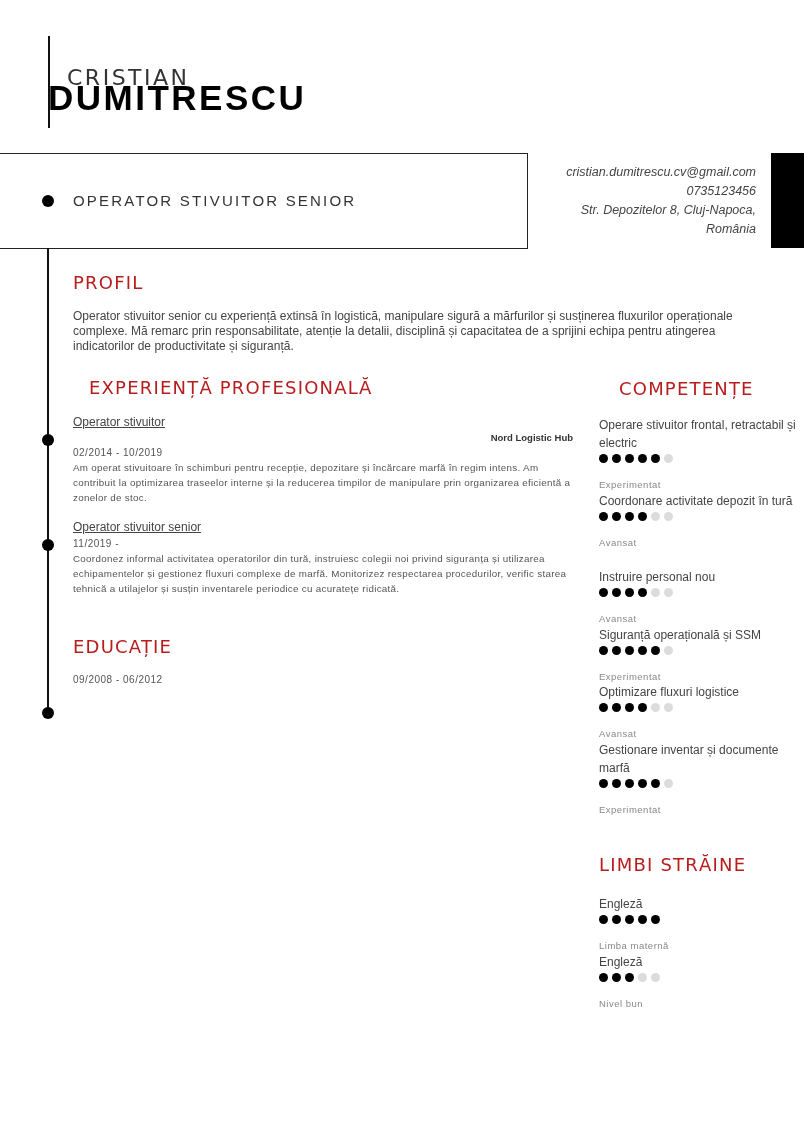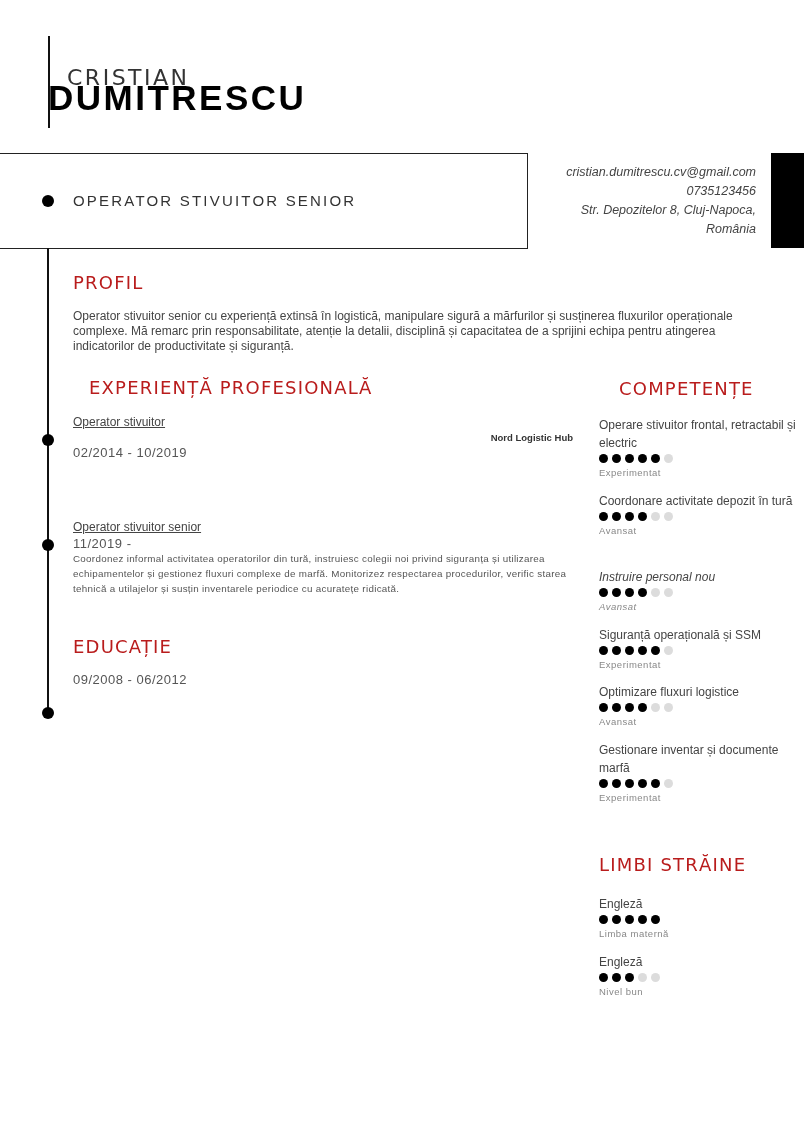--- a/index.html
+++ b/index.html
@@ -20,30 +20,30 @@
     .timeline { position: absolute; left: 47px; top: 248px; width: 2px; height: 466px; background: #111; }
     .tl-dot { position: absolute; left: 42px; width: 12px; height: 12px; border-radius: 50%; background: #000; }
 
     .section-title { position: absolute; font-size: 18px; letter-spacing: 1.2px; color: #b91c1c; font-family: "DejaVu Sans", sans-serif; font-weight: normal; }
 
     .profile-text { position: absolute; left: 73px; top: 309px; width: 690px; font-size: 12px; line-height: 15px; color: #444; }
 
     .entry { position: absolute; left: 73px; width: 500px; }
     .entry-role { font-size: 12px; color: #444; line-height: 17px; text-decoration: underline; }
     .entry-company { font-size: 9.5px; font-weight: bold; color: #333; line-height: 14px; text-align: right; }
-    .entry-dates { font-size: 13px; color: #555; line-height: 15px; letter-spacing: 0.5px; }
+    .entry-dates { font-size: 10px; color: #555; line-height: 15px; letter-spacing: 0.5px; }
     .entry-desc { font-size: 9.8px; color: #555; line-height: 15px; letter-spacing: 0.3px; width: 500px; }
     .entry-field { font-weight: normal; color: #666; }
 
     .skill { position: absolute; left: 599px; width: 200px; }
     .skill-name { font-size: 12px; line-height: 18px; color: #444; }
     .dots { display: flex; gap: 4px; margin-top: 2px; height: 9px; }
     .dot { width: 9px; height: 9px; border-radius: 50%; background: #000; }
     .dot.off { background: #dcdcdc; }
-    .skill-level { font-size: 9.5px; color: #888; letter-spacing: 0.5px; margin-top: 4px; line-height: 12px; }
+    .skill-level { font-size: 9.5px; color: #888; letter-spacing: 0.5px; margin-top: 16px; line-height: 12px; }
   </style>
 </head>
 <body>
 
 <div class="name-rule"></div>
 <div class="first-name">CRISTIAN</div>
 <div class="last-name">DUMITRESCU</div>
 
 <div class="title-box"></div>
 <div class="title-dot"></div>
@@ -64,20 +64,21 @@
 
 <div class="section-title" style="left:73px; top:272px;">PROFIL</div>
 <div class="profile-text">Operator stivuitor senior cu experiență extinsă în logistică, manipulare sigură a mărfurilor și susținerea fluxurilor operaționale complexe. Mă remarc prin responsabilitate, atenție la detalii, disciplină și capacitatea de a sprijini echipa pentru atingerea indicatorilor de productivitate și siguranță.</div>
 
 <div class="section-title" style="left:73px; top:377px;margin-left:16px;">EXPERIENȚĂ PROFESIONALĂ</div>
 
 <div class="entry" style="top:414px;">
   <div class="entry-role">Operator stivuitor</div>
   <div class="entry-company">Nord Logistic Hub</div>
   <div class="entry-dates">02/2014 - 10/2019</div>
+  <div class="entry-desc">Am operat stivuitoare în schimburi pentru recepție, depozitare și încărcare marfă în regim intens. Am contribuit la optimizarea traseelor interne și la reducerea timpilor de manipulare prin organizarea eficientă a zonelor de stoc.</div>
 </div>
 
 <div class="entry" style="top:519px;">
   <div class="entry-role">Operator stivuitor senior</div>
   <div class="entry-dates">11/2019 -</div>
   <div class="entry-desc">Coordonez informal activitatea operatorilor din tură, instruiesc colegii noi privind siguranța și utilizarea echipamentelor și gestionez fluxuri complexe de marfă. Monitorizez respectarea procedurilor, verific starea tehnică a utilajelor și susțin inventarele periodice cu acuratețe ridicată.</div>
 </div>
 
 <div class="section-title" style="left:73px; top:636px;">EDUCAȚIE</div>
 <div class="entry" style="top:672px;">
@@ -103,21 +104,21 @@
       <div class="dots">
         <span class="dot"></span>
         <span class="dot"></span>
         <span class="dot"></span>
         <span class="dot"></span>
         <span class="dot off"></span>
         <span class="dot off"></span>
       </div>
       <div class="skill-level">Avansat</div>
     </div>
-    <div class="skill" style="top: 568px; font-style: italic;">
+    <div class="skill" style="top: 568px;">
       <div class="skill-name">Instruire personal nou</div>
       <div class="dots">
         <span class="dot"></span>
         <span class="dot"></span>
         <span class="dot"></span>
         <span class="dot"></span>
         <span class="dot off"></span>
         <span class="dot off"></span>
       </div>
       <div class="skill-level">Avansat</div>

